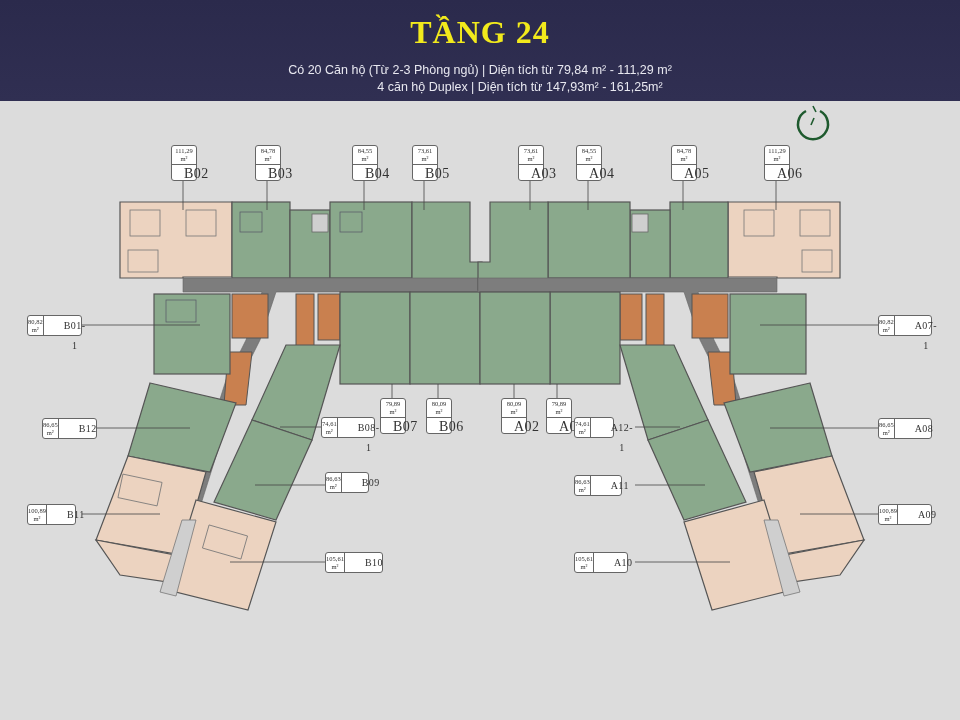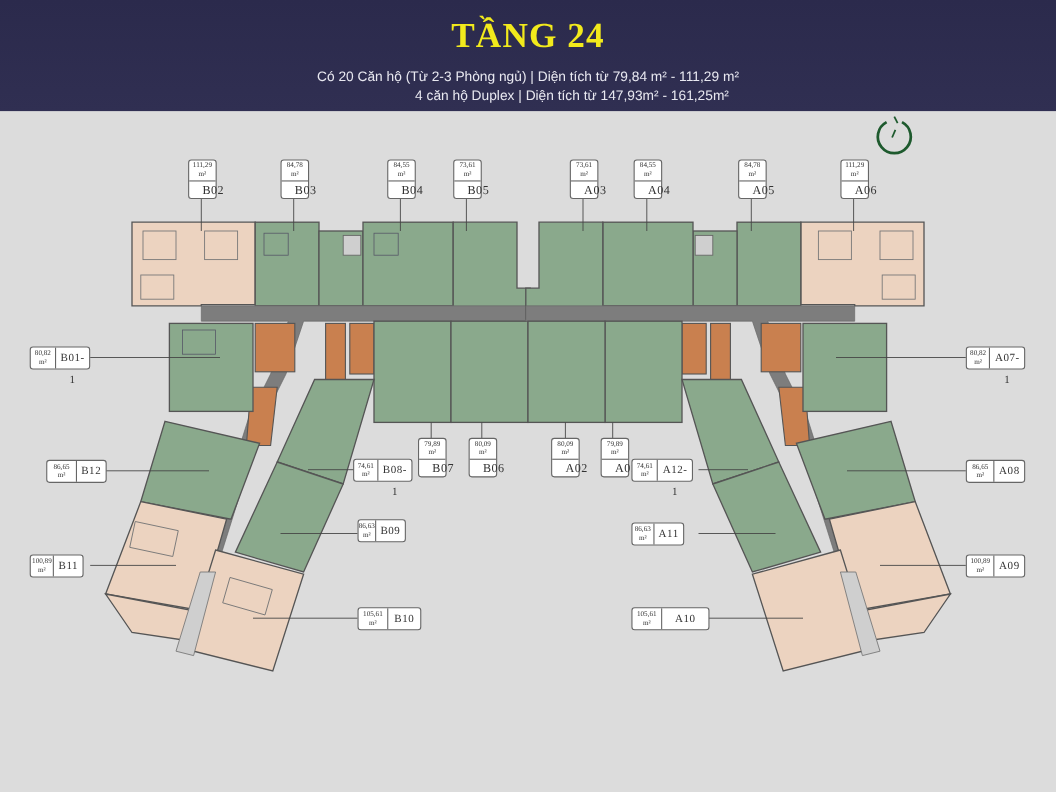--- a/index.html
+++ b/index.html
@@ -6,24 +6,24 @@
   body { width:960px; height:720px; overflow:hidden; background:#dcdcdc; font-family:"Liberation Serif", serif; position:relative; }
   .header { position:absolute; left:0; top:0; width:960px; height:101px; background:linear-gradient(180deg,#2b2a4c 0%,#302f52 100%); }
   .title { position:absolute; left:0; top:14px; width:960px; text-align:center; color:#f2ea1c; font-family:"Liberation Serif", serif; font-weight:bold; font-size:32px; letter-spacing:1px; }
   .sub { position:absolute; left:0; width:960px; text-align:center; color:#e8e8f0; font-family:"Liberation Sans", sans-serif; font-size:12.5px; }
   .sub1 { top:63px; } .sub2 { top:80px;margin-left:40px; }
   .plan { position:absolute; left:0; top:101px; width:960px; height:619px; }
   .compass { position:absolute; left:793px; top:103px; width:40px; height:40px; }
   .lbl { position:absolute; background:#fff; border:1px solid #666; border-radius:3px; font-family:"Liberation Serif", serif; color:#333; box-sizing:border-box; }
   .lbl.v { width:26px; height:36px; }
   .lbl.v .area { height:17px; font-size:6.5px; line-height:8px; text-align:center; padding-top:1px; border-bottom:1px solid #666; }
-  .lbl.v .code { font-size:11px; line-height:17px; text-align:right; letter-spacing:0.5px;padding-left:12px; }
+  .lbl.v .code { font-size:14px; line-height:17px; text-align:right; letter-spacing:0.5px;padding-left:12px; }
   .lbl.h { height:21px; display:flex; }
   .lbl.h .area { width:26px; font-size:6.5px; line-height:8px; text-align:center; border-right:1px solid #666; padding-top:2px; }
-  .lbl.h .code { flex:1; font-size:10px; line-height:20px; text-align:center; padding:0 4px; letter-spacing:0.5px; }
+  .lbl.h .code { flex:1; font-size:10px; line-height:20px; text-align:center; padding:0 4px; letter-spacing:0.5px;margin-left:16px; }
 </style>
 </head>
 <body>
 
 <div class="header">
   <div class="title">TẦNG 24</div>
   <div class="sub sub1">Có 20 Căn hộ (Từ 2-3 Phòng ngủ) | Diện tích từ 79,84 m² - 111,29 m²</div>
   <div class="sub sub2">4 căn hộ Duplex |  Diện tích từ 147,93m² - 161,25m²</div>
 </div>
 
@@ -213,21 +213,21 @@
   </div>
 <div class="lbl v" style="left:501px;top:398px">
     <div class="area"><span>80,09</span><br><span>m²</span></div>
     <div class="code">A02</div>
   </div>
 <div class="lbl v" style="left:546px;top:398px">
     <div class="area"><span>79,89</span><br><span>m²</span></div>
     <div class="code">A01</div>
   </div>
 
-<div class="lbl h" style="left:574px;top:417px;width:56px">
+<div class="lbl h" style="left:574px;top:417px;width:40px">
     <div class="area"><span>74,61</span><br><span>m²</span></div>
     <div class="code">A12-1</div>
   </div>
 
 <div class="lbl h" style="left:27px;top:504px;width:49px">
     <div class="area"><span>100,89</span><br><span>m²</span></div>
     <div class="code">B11</div>
   </div>
 <div class="lbl h" style="left:878px;top:504px;width:54px">
     <div class="area"><span>100,89</span><br><span>m²</span></div>
@@ -239,16 +239,16 @@
     <div class="code">B09</div>
   </div>
 <div class="lbl h" style="left:574px;top:475px;width:48px">
     <div class="area"><span>86,63</span><br><span>m²</span></div>
     <div class="code">A11</div>
   </div>
 <div class="lbl h" style="left:325px;top:552px;width:58px">
     <div class="area"><span>105,61</span><br><span>m²</span></div>
     <div class="code">B10</div>
   </div>
-<div class="lbl h" style="left:574px;top:552px;width:71px">
+<div class="lbl h" style="left:574px;top:552px;width:54px">
     <div class="area"><span>105,61</span><br><span>m²</span></div>
     <div class="code">A10</div>
   </div>
 
 </body></html>

